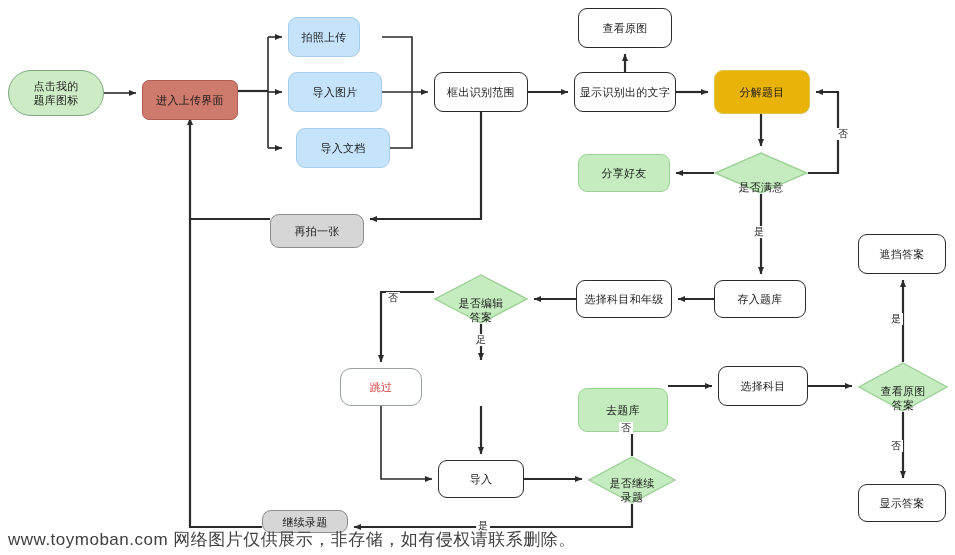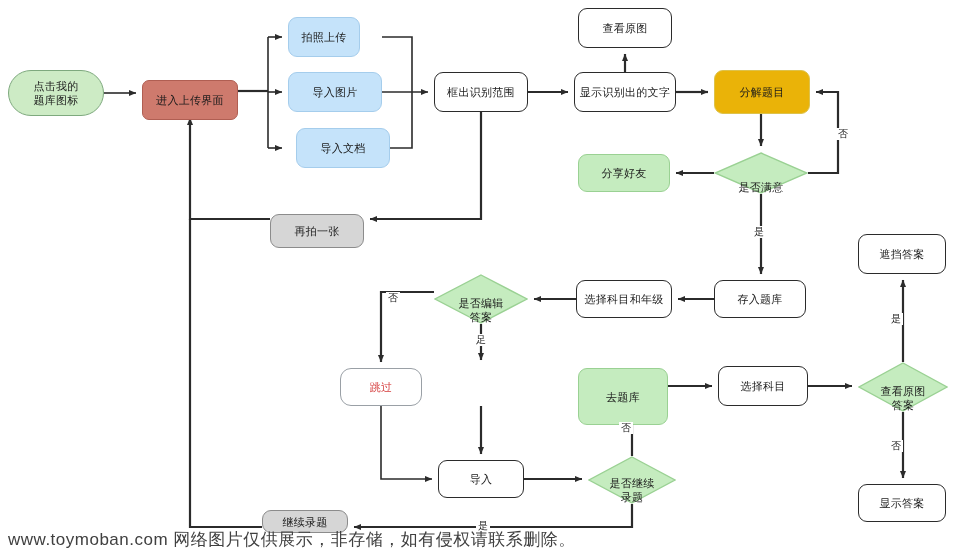--- a/index.html
+++ b/index.html
@@ -282,21 +282,21 @@
       <path d="M44,1 L87,24 L44,47 L1,24 Z" fill="#c5ecbf" stroke="#9ad193" stroke-width="1.4"></path>
     </svg>
     <span class="lbl">是否继续
 录题</span>
   </div>
 
   <div class="node fill-gray" style="left:262px; top:510px; width:86px; height:23px;">
     <span class="lbl">继续录题</span>
   </div>
 
-  <div class="node fill-green" style="left:578px; top:368px; width:90px; height:57px;">
+  <div class="node fill-green" style="left:578px; top:388px; width:90px; height:44px;">
     <span class="lbl">去题库</span>
   </div>
 
   <div class="node rect" style="left:718px; top:366px; width:90px; height:40px;">
     <span class="lbl">选择科目</span>
   </div>
 
   <div class="node diamond" style="left:858px; top:362px; width:90px; height:50px;">
     <svg class="dshape" viewBox="0 0 90 50" preserveAspectRatio="none">
       <path d="M45,1 L89,25 L45,49 L1,25 Z" fill="#c5ecbf" stroke="#9ad193" stroke-width="1.4"></path>

